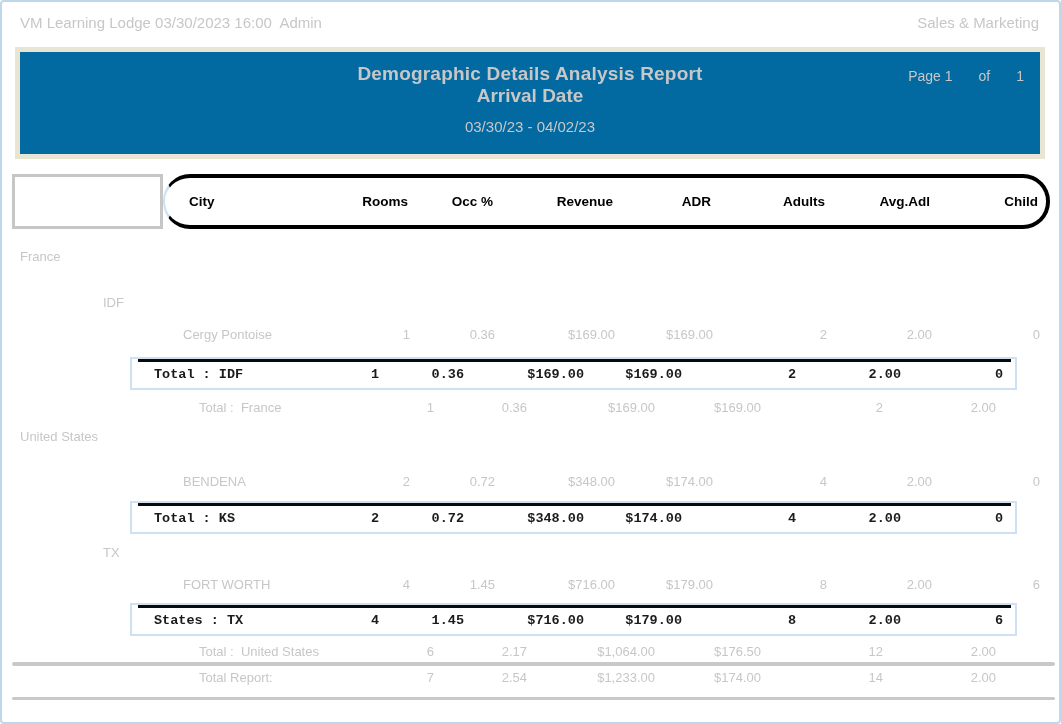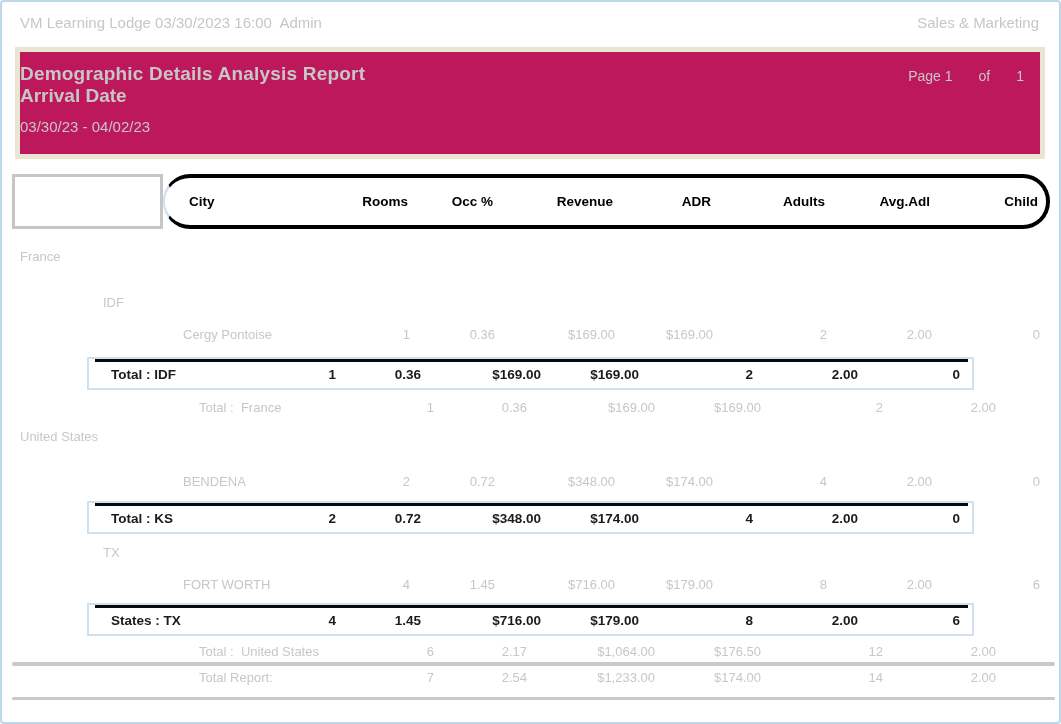--- a/index.html
+++ b/index.html
@@ -28,22 +28,22 @@
     display:flex;justify-content:space-between;
     padding:12px 20px 0 18px;
     font-size:15px;color:var(--muted-text);
     white-space:pre;
   }
   .report-header{
     position:relative;
     margin:16px 14px 0 13px;
     height:112px;
     border:5px solid var(--header-box-border);
-    background:#be185d;
-    text-align:left;
+    background:#0369a1;
+    text-align:center;
     color:var(--muted-text);
   }
   .report-title{
     margin-top:11px;
     font-size:19px;font-weight:bold;
     letter-spacing:.2px;
   }
   .page-indicator{
     position:absolute;top:16px;right:16px;
     display:flex;gap:26px;
@@ -92,24 +92,25 @@
   .c-v4{grid-column:8}.c-v5{grid-column:9}.c-v6{grid-column:10}
   .num{text-align:right;}
   .r-country{margin-top:20px;height:28px;align-items:start;}
   .r-country .c-country{line-height:15px;}
   .r-state{margin-top:5px;height:14px;}
   .r-state-first{margin-top:19px;height:14px;}
   .r-data{margin-top:18px;height:14px;}
   .r-gray-total{margin-top:11px;height:14px;gap:8px;}
   
   .total-box{
-    margin:15px 0 0 77px;
+    margin:15px 0 0 120px;
     width:887px;
     border:2px solid var(--total-box-border);
     background:#fff;
+    font-family:Liberation Mono, monospace;
   }
   .total-inner{
     margin:0 4px 0 6px;
     border-top:3px solid #0a0a0a;
     display:grid;
     grid-template-columns:174px 67px 85px 120px 98px 114px 105px 102px;
     align-items:center;
     padding:5px 0 6px;
     font-size:13.5px;font-weight:bold;color:var(--dark-text);
   }

